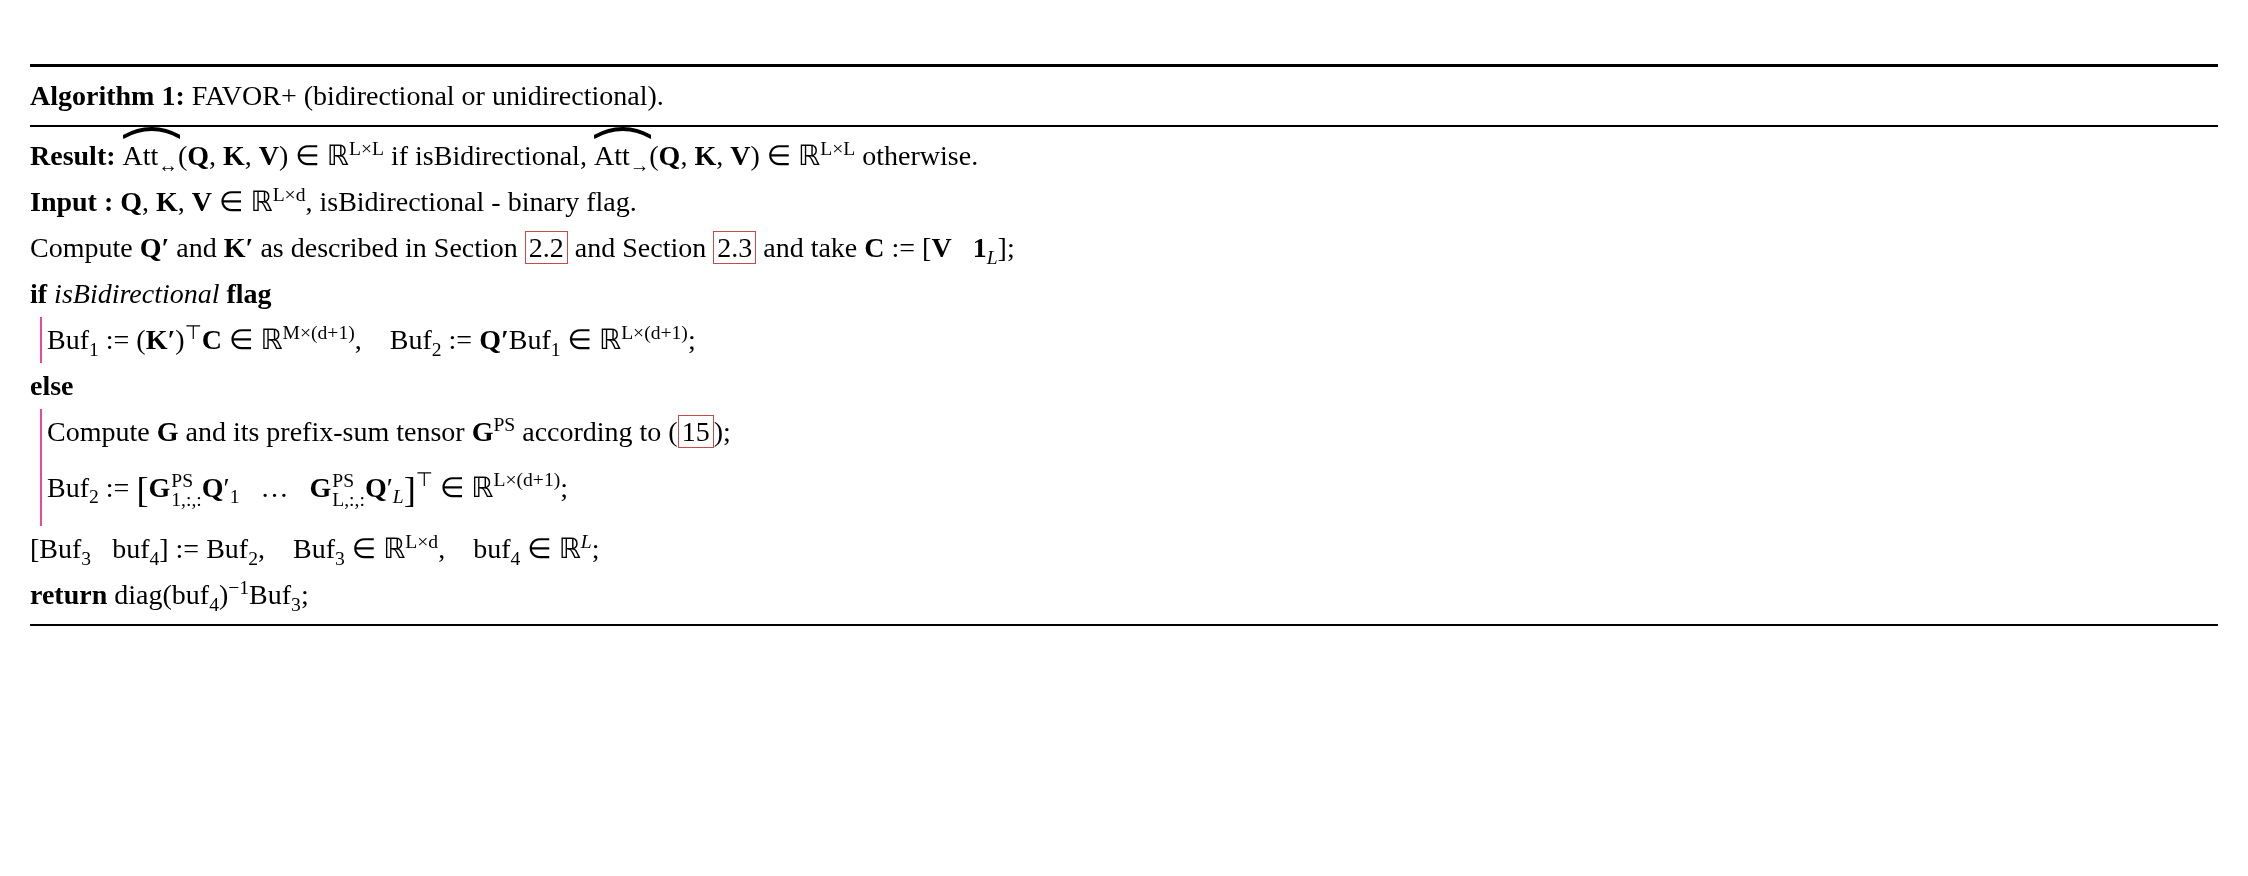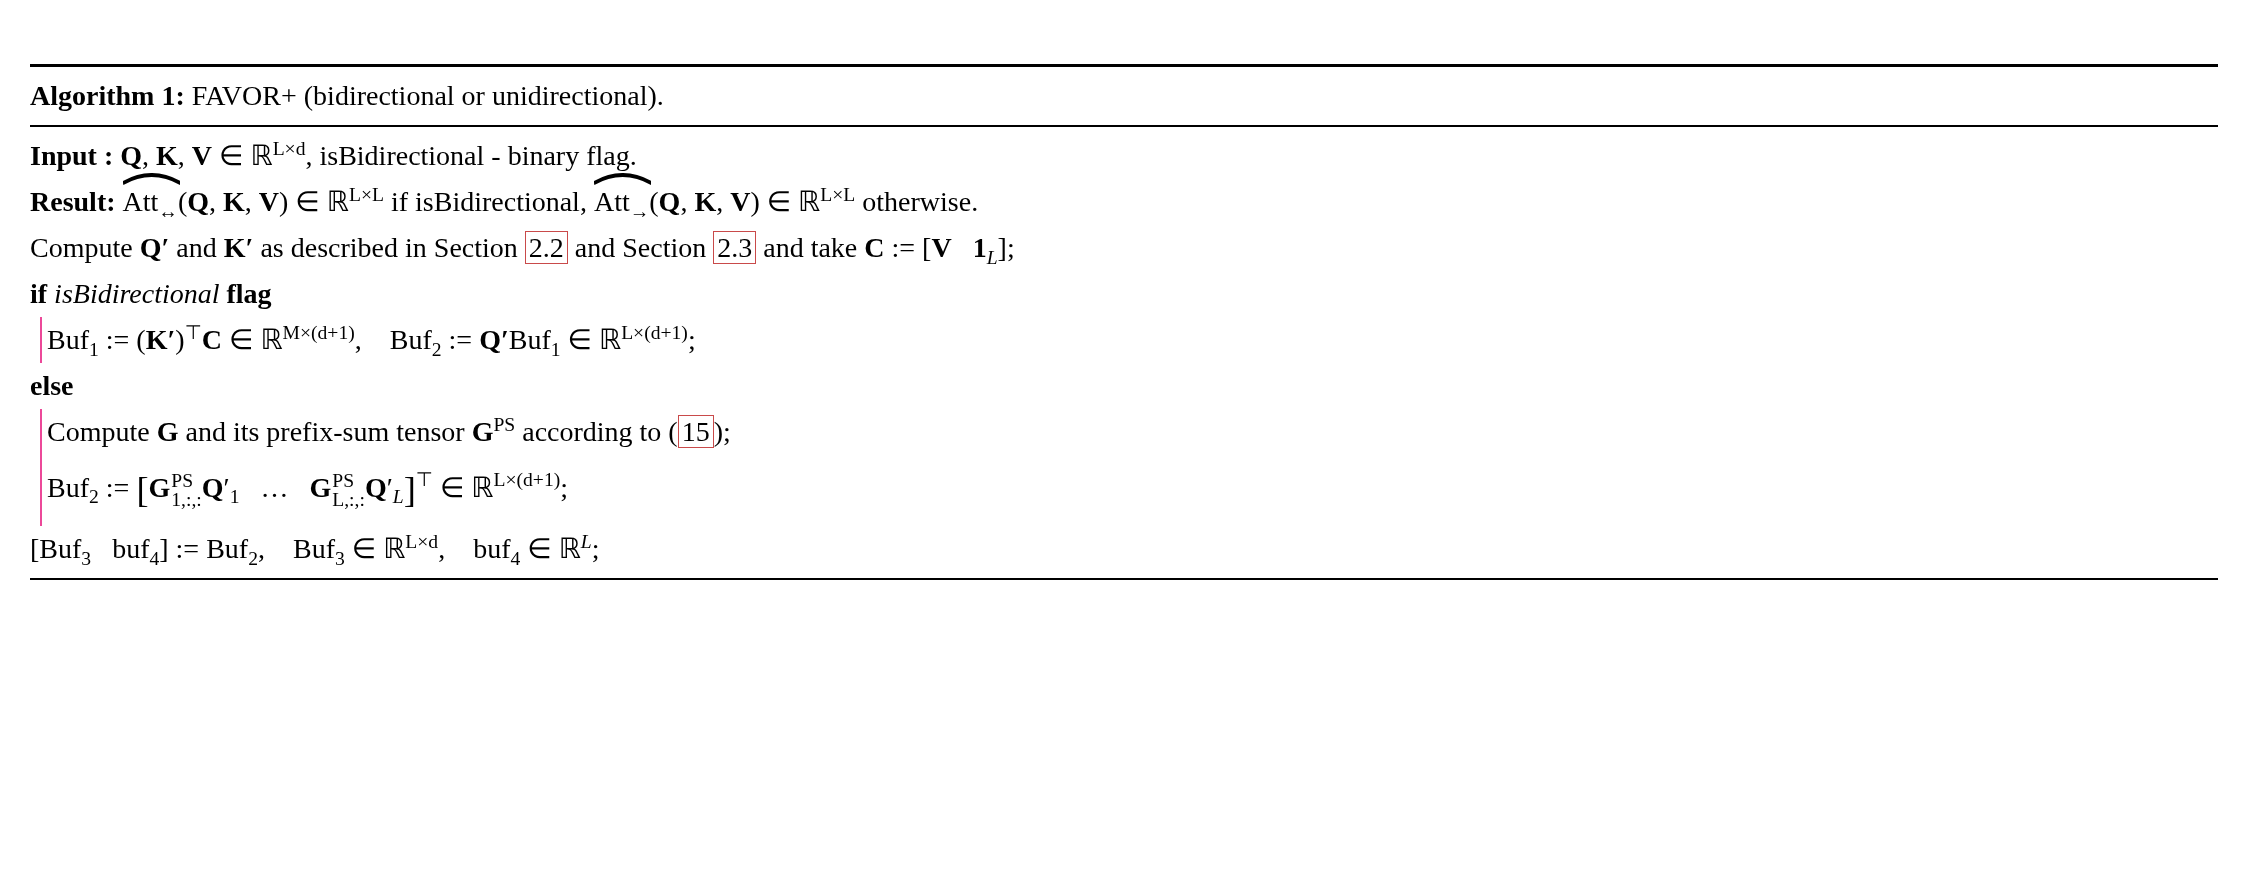--- a/index.html
+++ b/index.html
@@ -99,44 +99,44 @@
   <hr class="hr-thick">
 
   <div class="title-line">
     <span class="bold">Algorithm 1:</span>
     <span>FAVOR+ (bidirectional or unidirectional).</span>
   </div>
 
   <hr class="hr-thin">
 
   <div class="line">
-    <span class="bold">Input :</span>
-    <span class="math">
-      <span class="mathbf">Q</span>, <span class="mathbf">K</span>, <span class="mathbf">V</span> ∈ ℝ<sup>L×d</sup><span>, isBidirectional - binary flag.</span>
-    </span>
-  </div>
-
-  <div class="line">
     <span class="bold">Result:</span>
     <span class="math">
       <span class="widehat">
         <span class="widehat-arc">
             <svg viewBox="0 0 100 12" preserveAspectRatio="none">
               <path d="M0,10 Q50,-6 100,10" stroke="#000" stroke-width="4" fill="none"></path>
             </svg>
           </span>
         <span class="rm">Att</span><sub>↔</sub>
       </span>(<span class="mathbf">Q</span>, <span class="mathbf">K</span>, <span class="mathbf">V</span>) ∈ ℝ<sup>L×L</sup><span> if isBidirectional, </span><span class="widehat">
         <span class="widehat-arc">
             <svg viewBox="0 0 100 12" preserveAspectRatio="none">
               <path d="M0,10 Q50,-6 100,10" stroke="#000" stroke-width="4" fill="none"></path>
             </svg>
           </span>
         <span class="rm">Att</span><sub>→</sub>
       </span>(<span class="mathbf">Q</span>, <span class="mathbf">K</span>, <span class="mathbf">V</span>) ∈ ℝ<sup>L×L</sup><span> otherwise.</span>
+    </span>
+  </div>
+
+  <div class="line">
+    <span class="bold">Input :</span>
+    <span class="math">
+      <span class="mathbf">Q</span>, <span class="mathbf">K</span>, <span class="mathbf">V</span> ∈ ℝ<sup>L×d</sup><span>, isBidirectional - binary flag.</span>
     </span>
   </div>
 
   <div class="line">
     <span>Compute </span><span class="mathbf">Q′</span><span> and </span><span class="mathbf">K′</span><span> as described in Section </span><span class="boxed-ref">2.2</span><span> and Section </span><span class="boxed-ref">2.3</span><span> and take </span><span class="mathbf">C</span> := [<span class="mathbf">V</span>&nbsp;&nbsp;&nbsp;<span class="mathbf">1</span><sub><i>L</i></sub>];
   </div>
 
   <div class="line">
     <span class="bold">if</span><i> isBidirectional </i><span class="bold">flag</span>
   </div>
@@ -169,16 +169,20 @@
           </span><span class="mathbf">Q</span>′<sub><i>L</i></sub><span style="font-size:1.3em;vertical-align:middle;">]</span><sup>⊤</sup> ∈ ℝ<sup>L×(d+1)</sup><span>;</span>
       </div>
     </div>
   </div>
 
 
   <div class="line">
     [<span class="rm">Buf</span><sub>3</sub>&nbsp;&nbsp;&nbsp;<span class="rm">buf</span><sub>4</sub>] := <span class="rm">Buf</span><sub>2</sub>,&nbsp;&nbsp;&nbsp;&nbsp;<span class="rm">Buf</span><sub>3</sub> ∈ ℝ<sup>L×d</sup>,&nbsp;&nbsp;&nbsp;&nbsp;<span class="rm">buf</span><sub>4</sub> ∈ ℝ<sup><i>L</i></sup><span>;</span>
   </div>
 
+  <div class="line">
+    <span class="bold">return</span>
+    <span class="rm">diag</span>(<span class="rm">buf</span><sub>4</sub>)<sup>−1</sup><span class="rm">Buf</span><sub>3</sub><span>;</span>
+  </div>
 
   <hr class="hr-thin">
 
 </div>
 
 </body></html>

